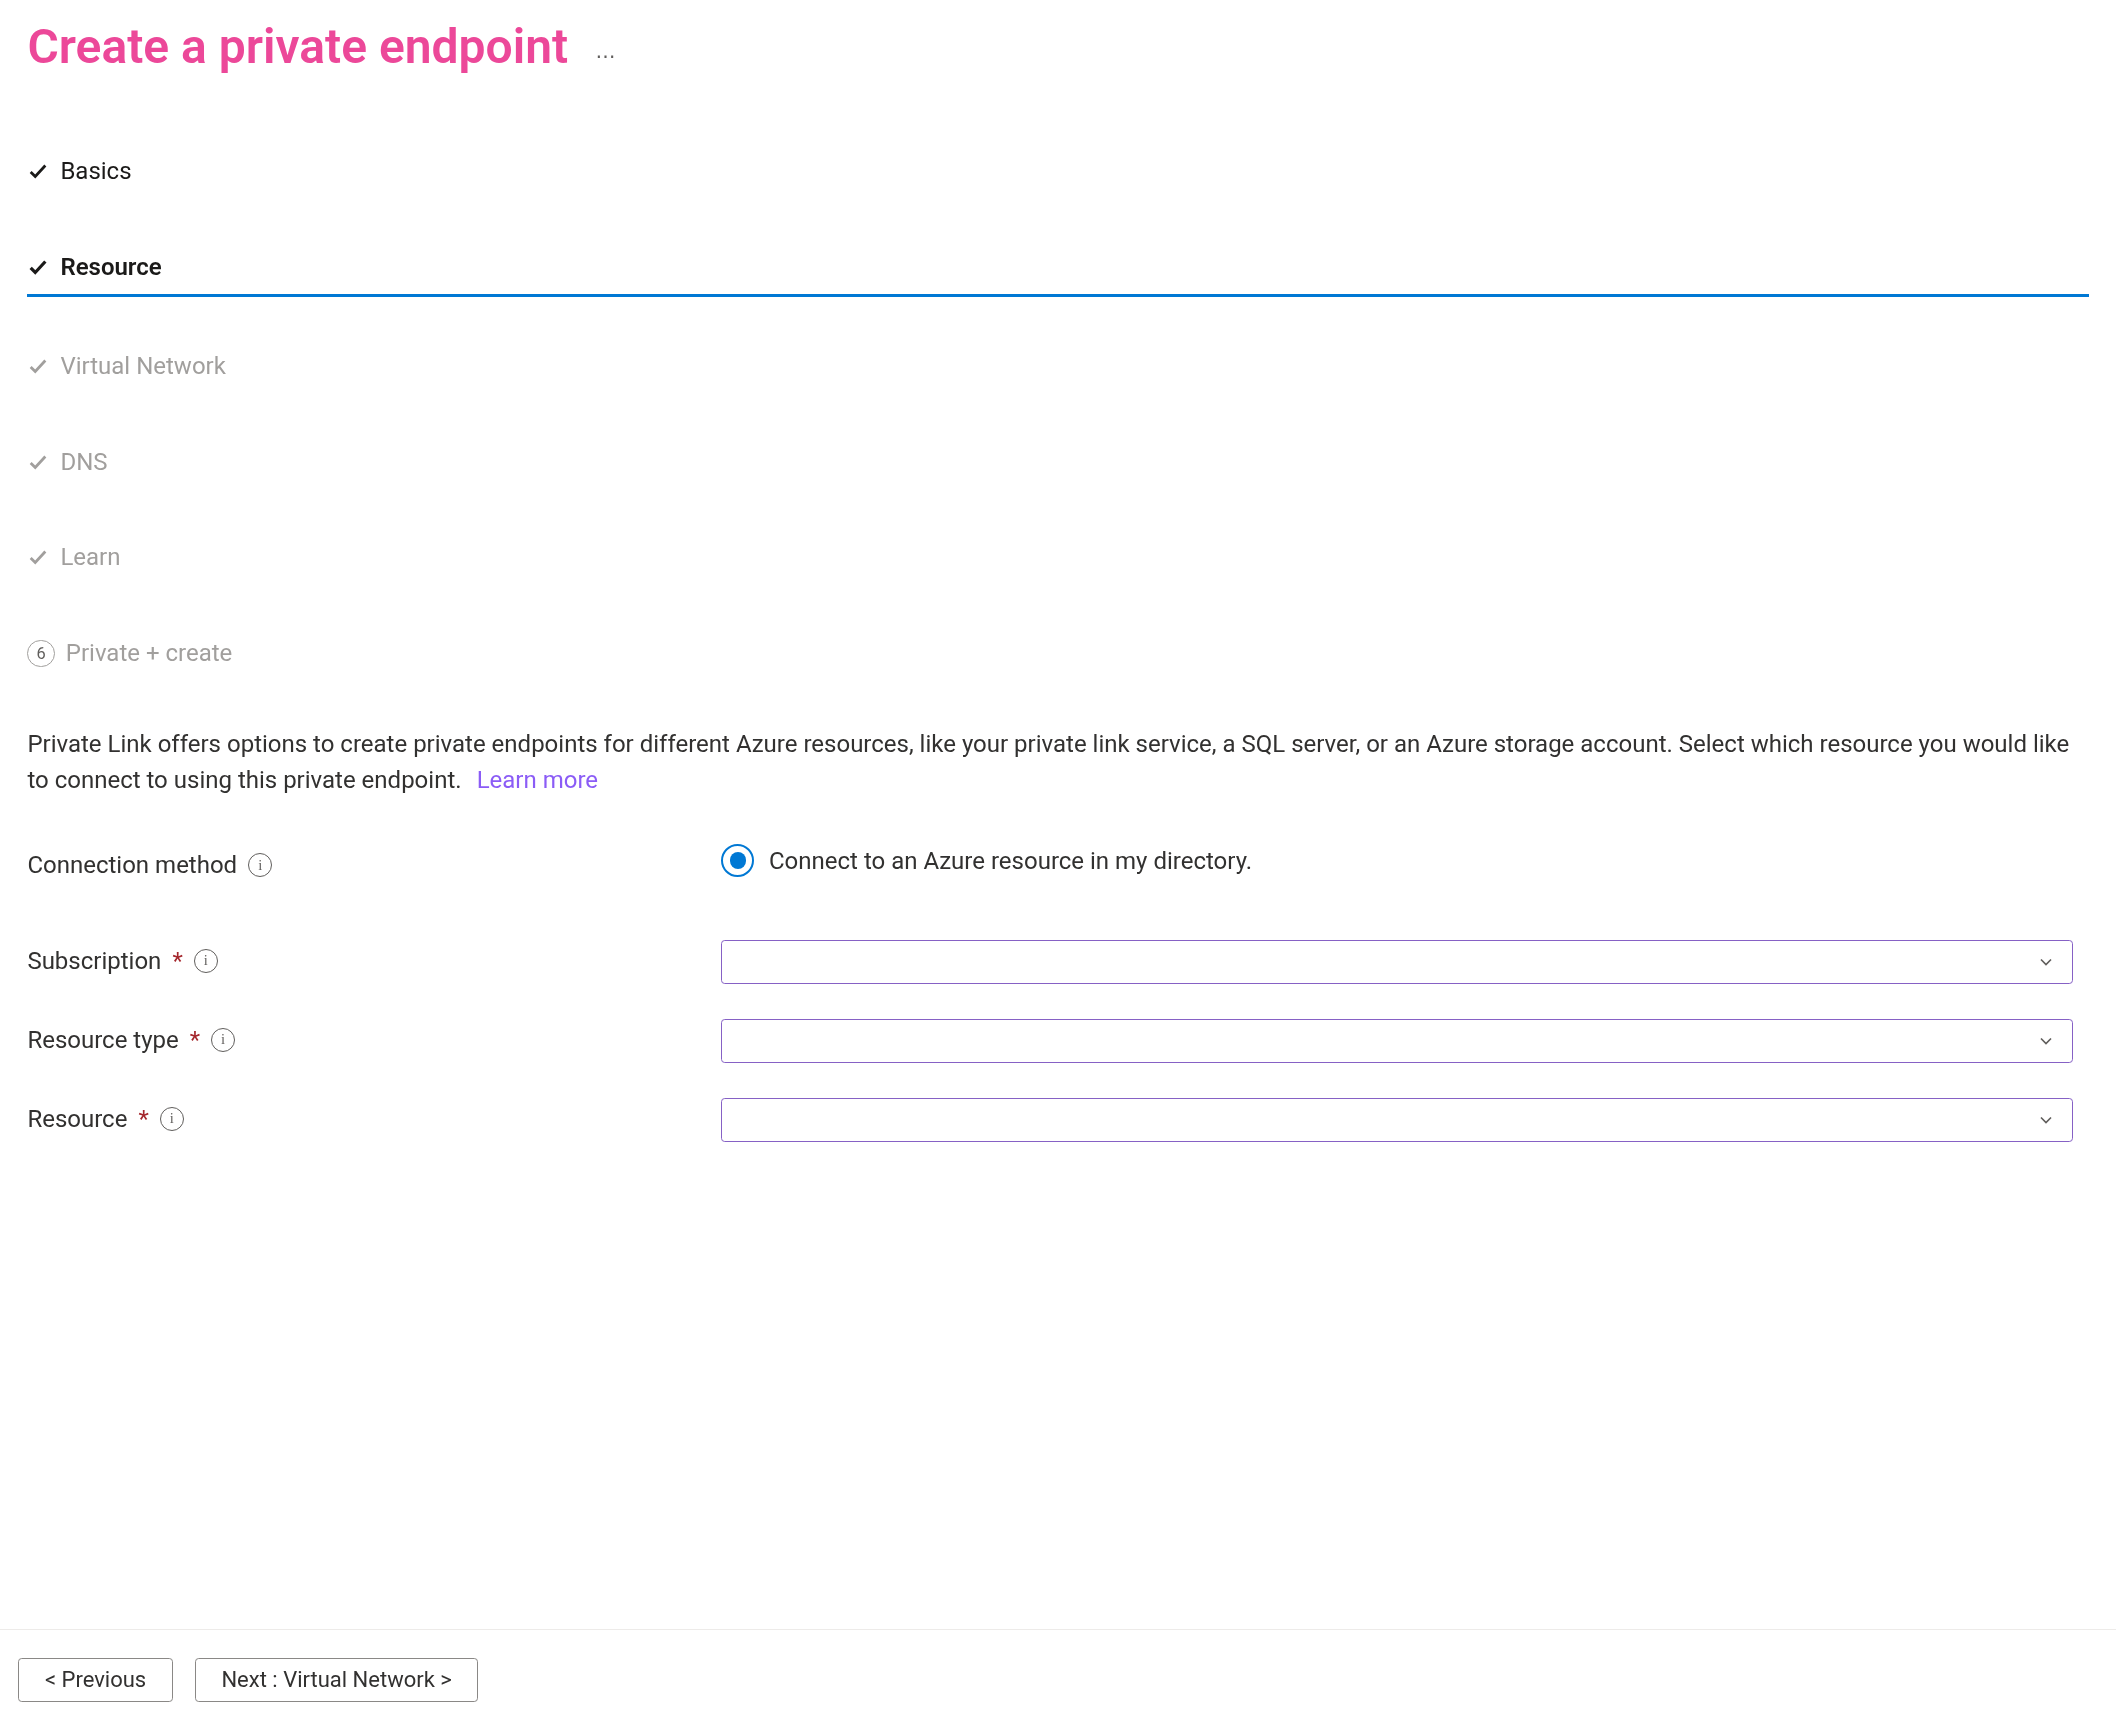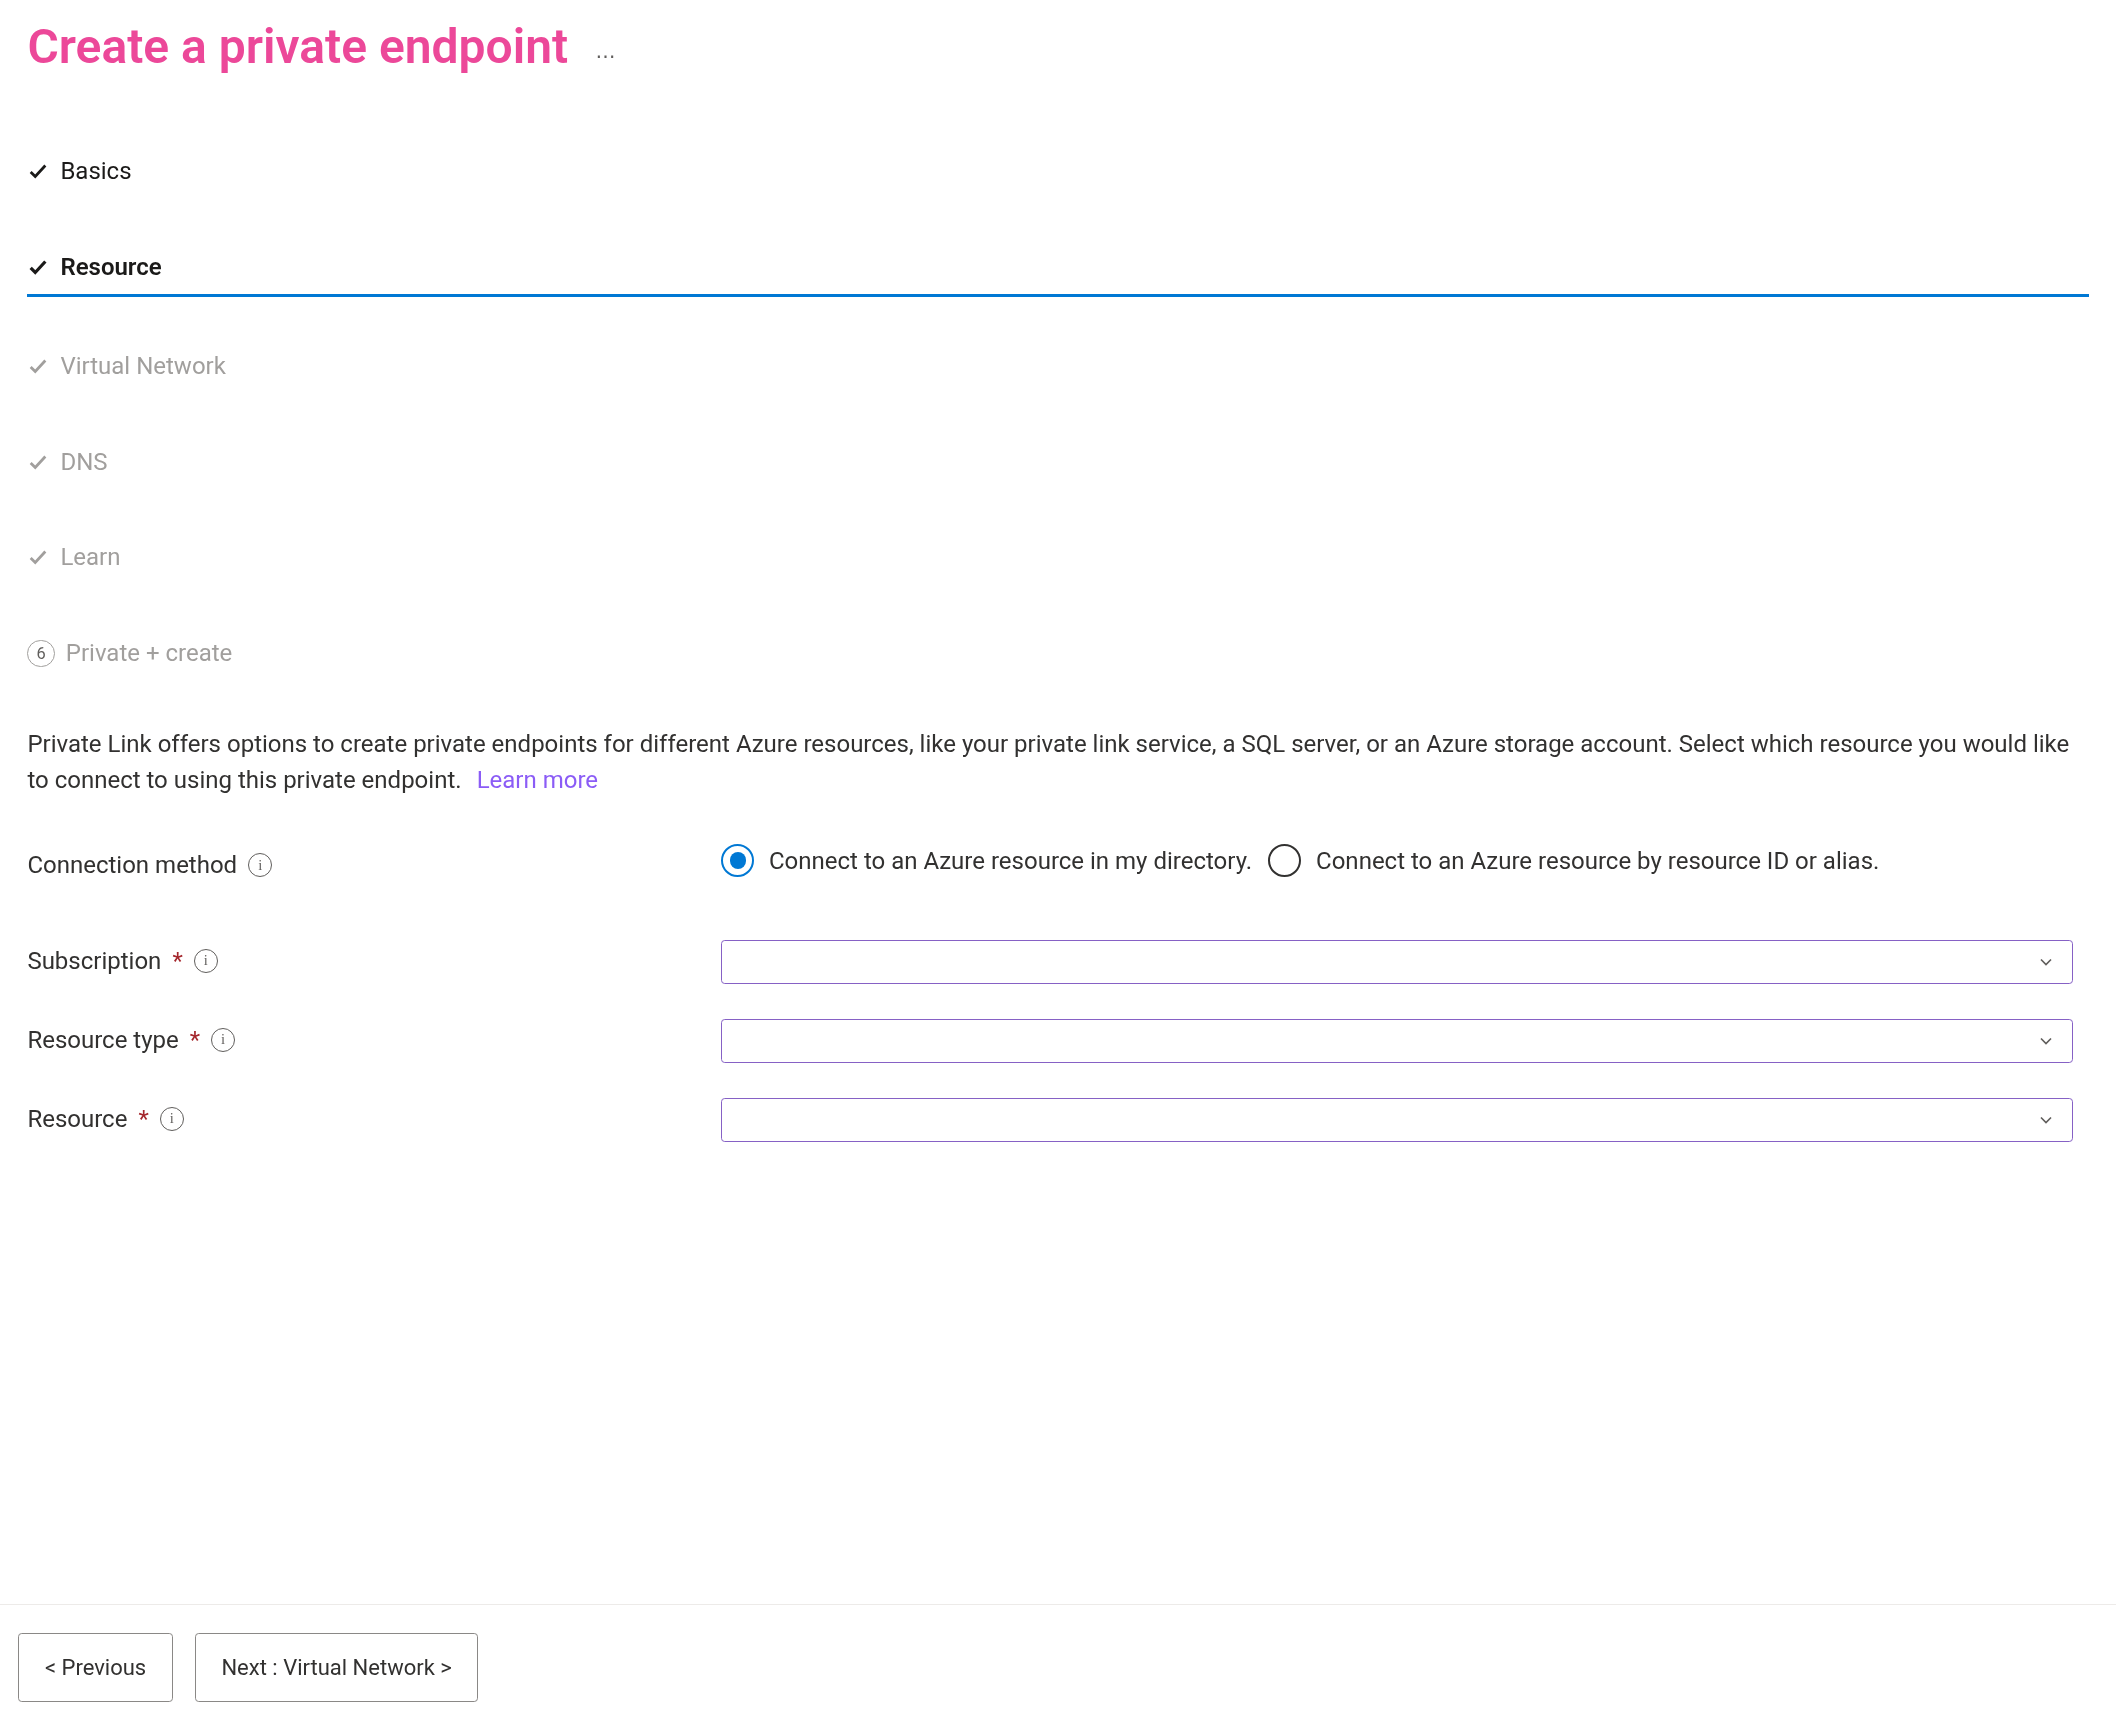--- a/index.html
+++ b/index.html
@@ -170,21 +170,21 @@
       bottom: 0;
       left: 0;
       right: 0;
       border-top: 0.9px solid #edebe9;
       padding: 27.4px 18.3px;
       display: flex;
       gap: 22px;
       background: #ffffff;
     }
     .footer-button {
-      height: 69px;
+      height: 44px;
       padding: 0 25.6px;
       font-size: 22px;
       border: 1.8px solid #8a8886;
       border-radius: 3.7px;
       background: #ffffff;
       color: #323130;
       cursor: pointer;
       font-family: inherit;
     }
   </style>
@@ -243,24 +243,20 @@
     <span>Connection method</span>
     <span class="info-icon">i</span>
   </div>
   <div class="radio-group">
     <label class="radio-option">
       <span class="radio-circle selected">
           <span class="radio-dot"></span>
         </span>
       <span>Connect to an Azure resource in my directory.</span>
     </label>
-    <label class="radio-option">
-      <span class="radio-circle unselected"></span>
-      <span>Connect to an Azure resource by resource ID or alias.</span>
-    </label>
   </div>
 </div>
 
 <div style="height: 18.3px;"></div>
 
 <div class="form-row dropdown-row">
   <div class="form-label">
     <span>Subscription</span>
     <span class="required-star">*</span>
     <span class="info-icon">i</span>

